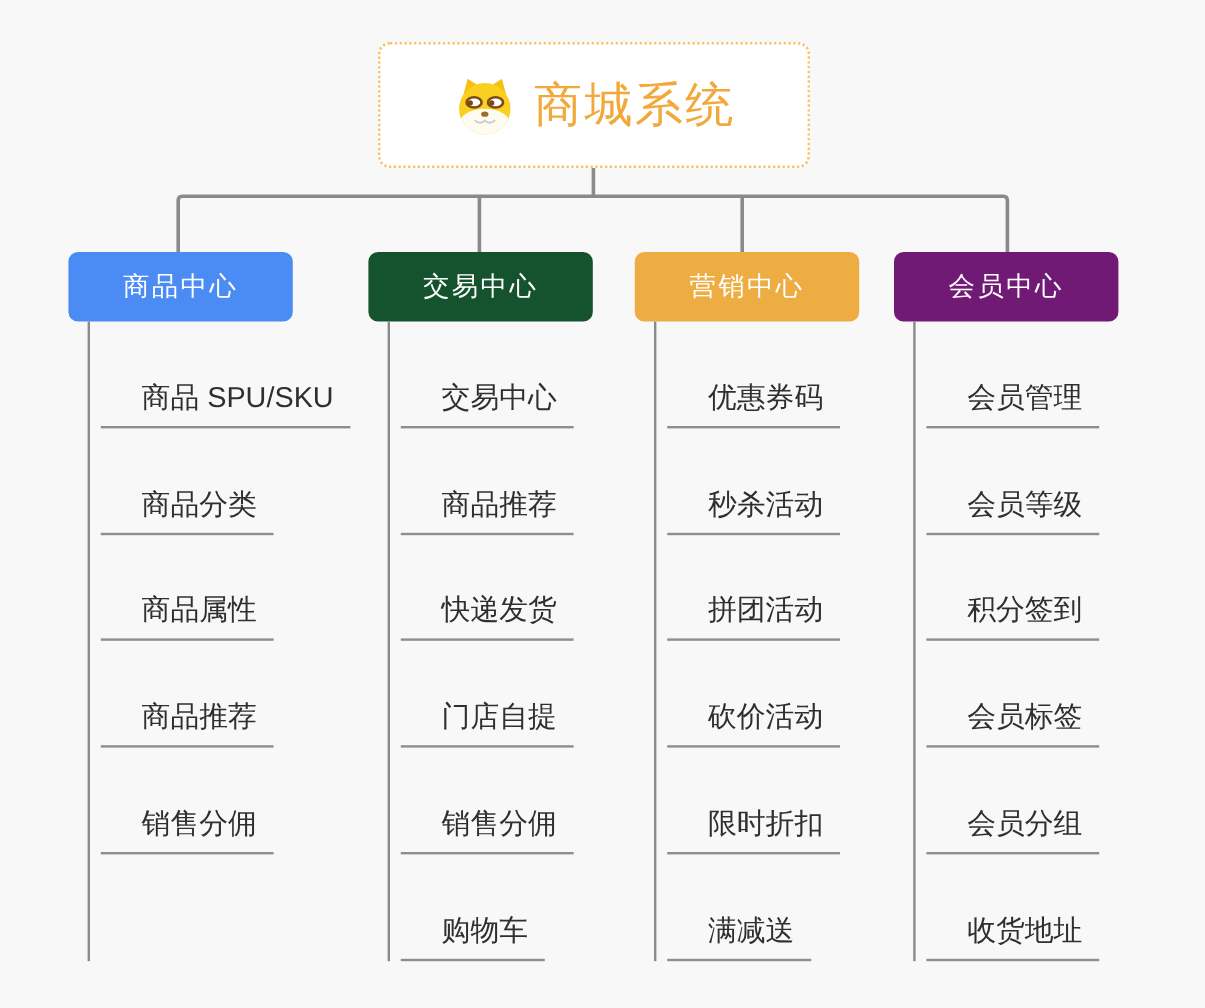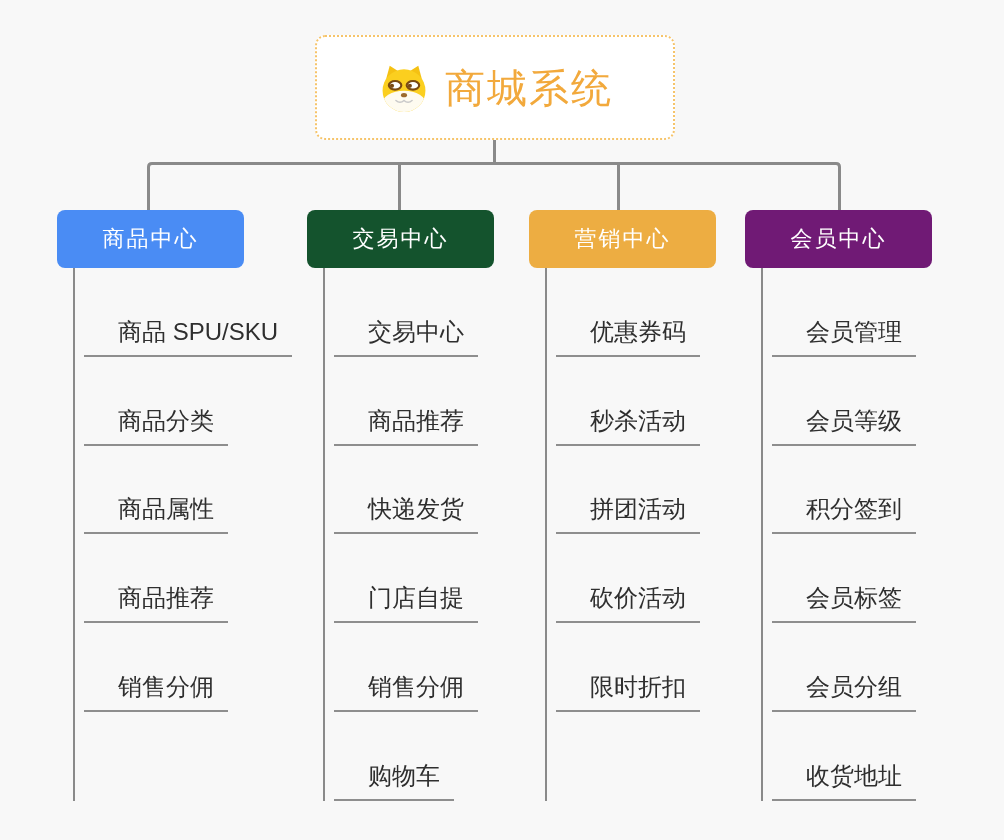--- a/index.html
+++ b/index.html
@@ -155,20 +155,23 @@
           </div>
           <div class="leaf">
             <span class="leaf-label">拼团活动</span>
           </div>
           <div class="leaf">
             <span class="leaf-label">砍价活动</span>
           </div>
           <div class="leaf">
             <span class="leaf-label">限时折扣</span>
           </div>
+          <div class="leaf">
+            <span class="leaf-label">满减送</span>
+          </div>
         </div>
       </div>
       <div class="branch" style="left: 745px;">
         <div class="branch-header" style="background: #701a75;">
           <span>会员中心</span>
         </div>
         <div class="column">
           <div class="vline"></div>
           <div class="leaf">
             <span class="leaf-label">会员管理</span>

